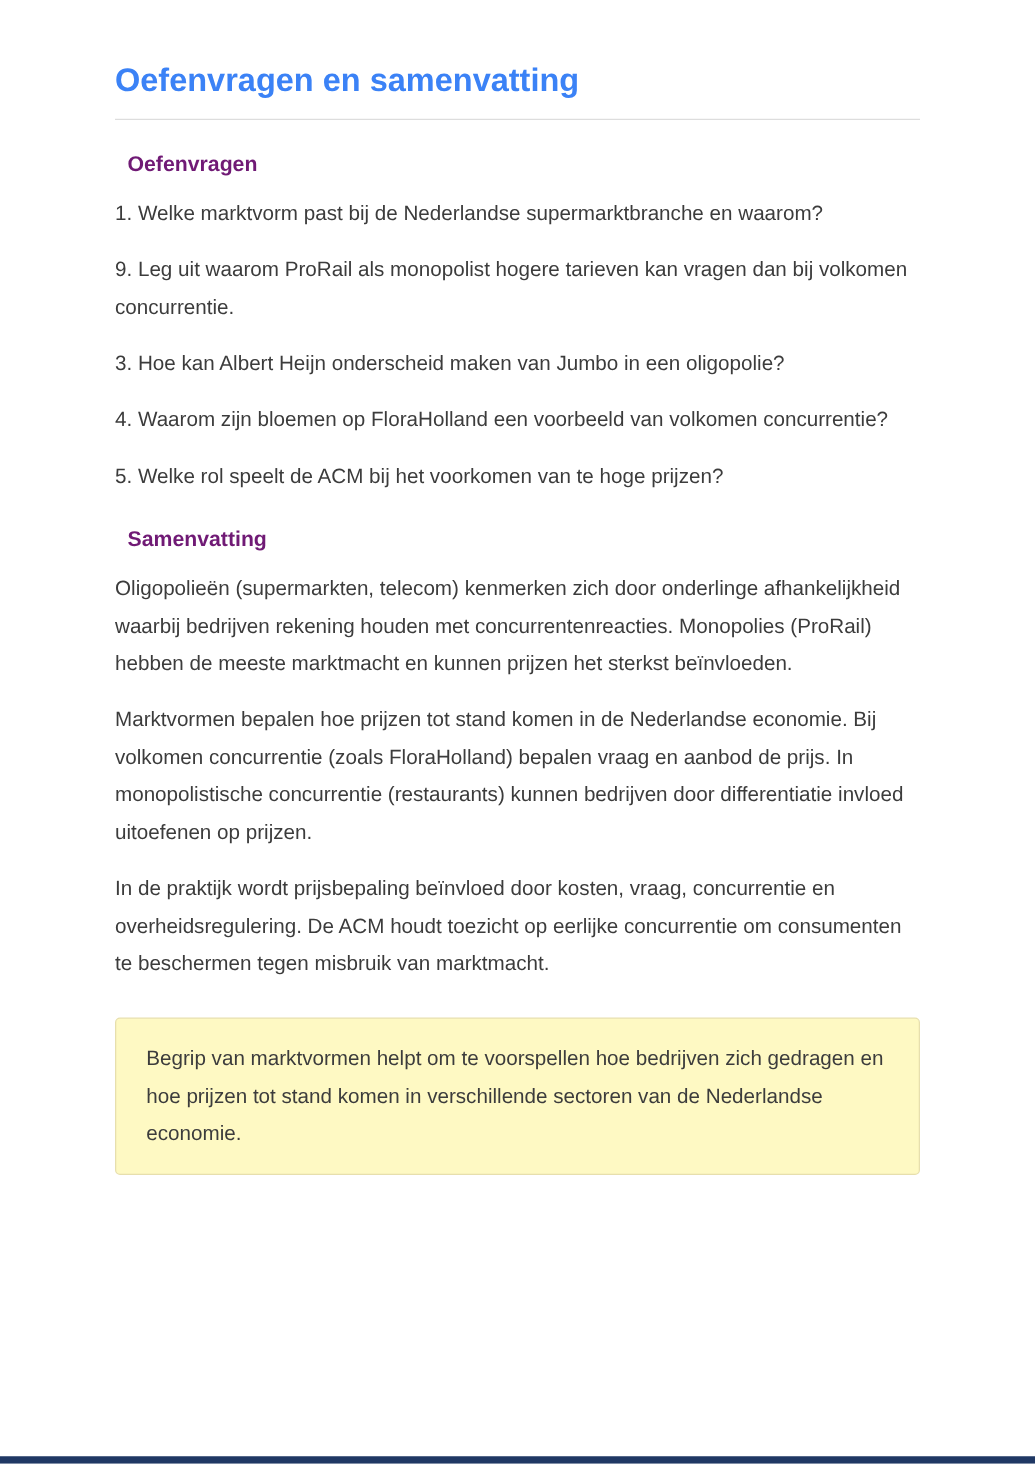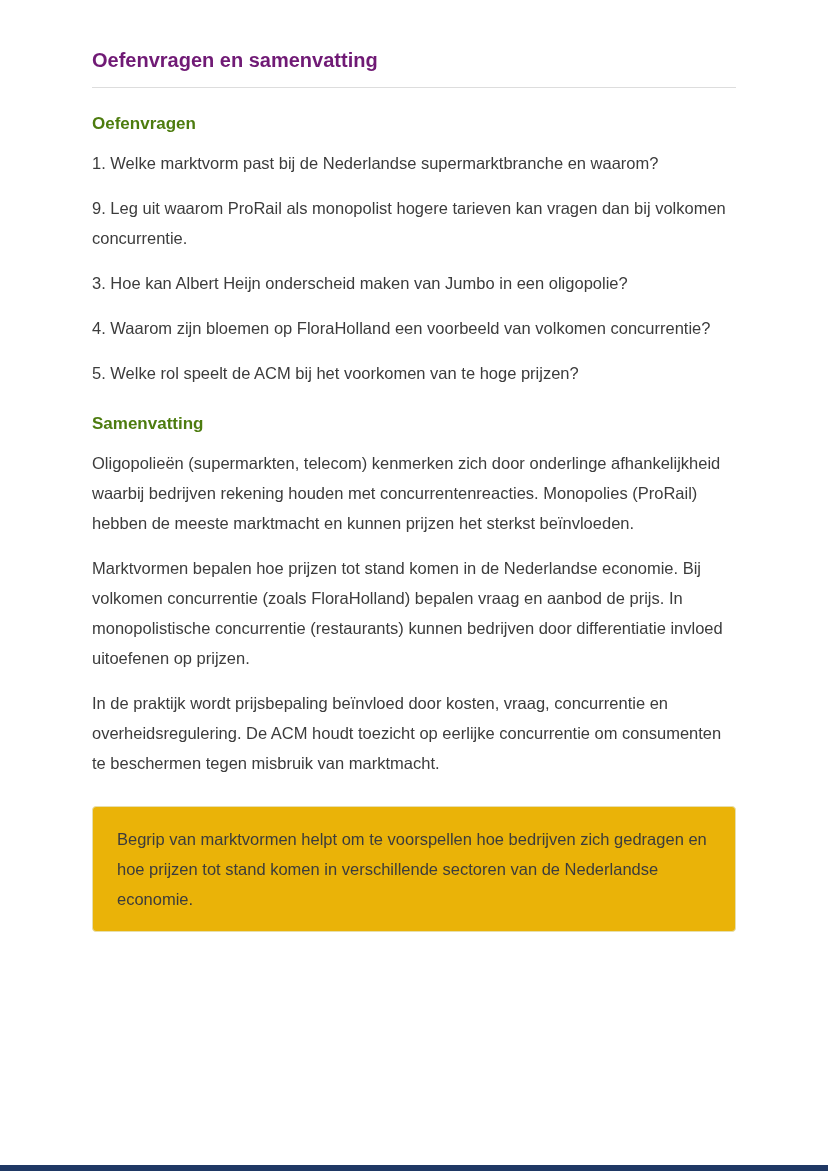--- a/index.html
+++ b/index.html
@@ -10,46 +10,46 @@
     background: #ffffff;
     position: relative;
     overflow: hidden;
     font-family: "Liberation Sans", "DejaVu Sans", sans-serif;
     color: #3c3c3c;
   }
   .content {
     padding: 48px 92px 0 92px;
   }
   h1.page-title {
-    font-size: 20px;
+    font-size: 26px;
     line-height: 1.25;
     font-weight: 700;
-    color: #701a75;
+    color: #3b82f6;
     margin: 0 0 14px 0;
   }
   .title-rule {
     border: none;
     border-top: 1px solid #dddddd;
     margin: 0 0 10px 0;
   }
   h2.section-heading {
     font-size: 17px;
     font-weight: 700;
-    color: #4d7c0f;
-    margin: 26px 0 14px 0;
+    color: #701a75;
+    margin: 26px 0 14px 10px;
   }
   p.body-text {
     font-size: 16.5px;
     line-height: 30px;
     margin: 0 0 15px 0;
     color: #3c3c3c;
   }
   .callout {
     margin-top: 28px;
-    background: #eab308;
+    background: #fef9c3;
     border: 1px solid #e7dfad;
     border-radius: 4px;
     padding: 17px 24px;
   }
   .callout p.body-text {
     margin: 0;
   }
   .footer-bar {
     position: absolute;
     left: 0;

